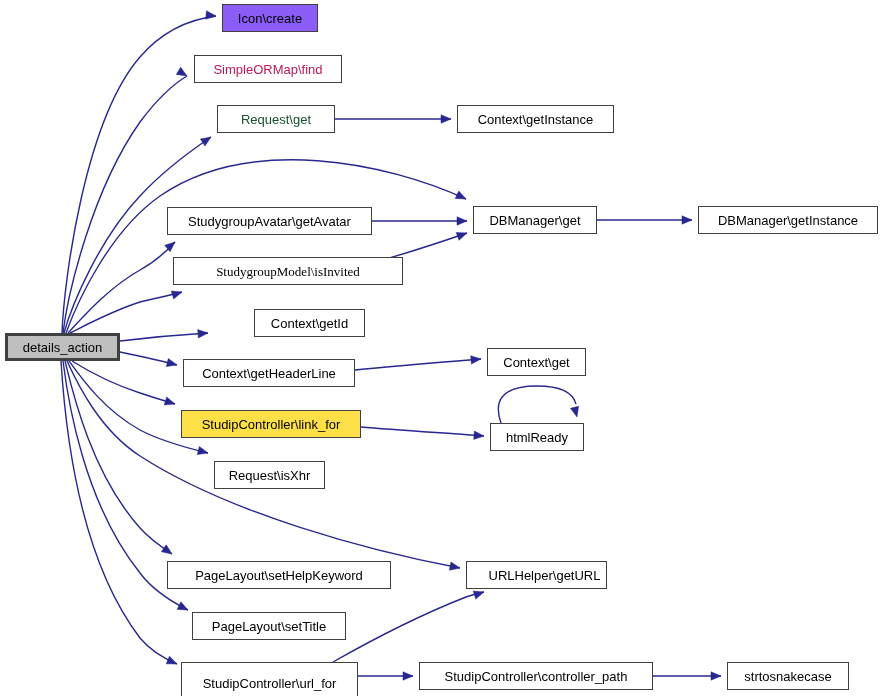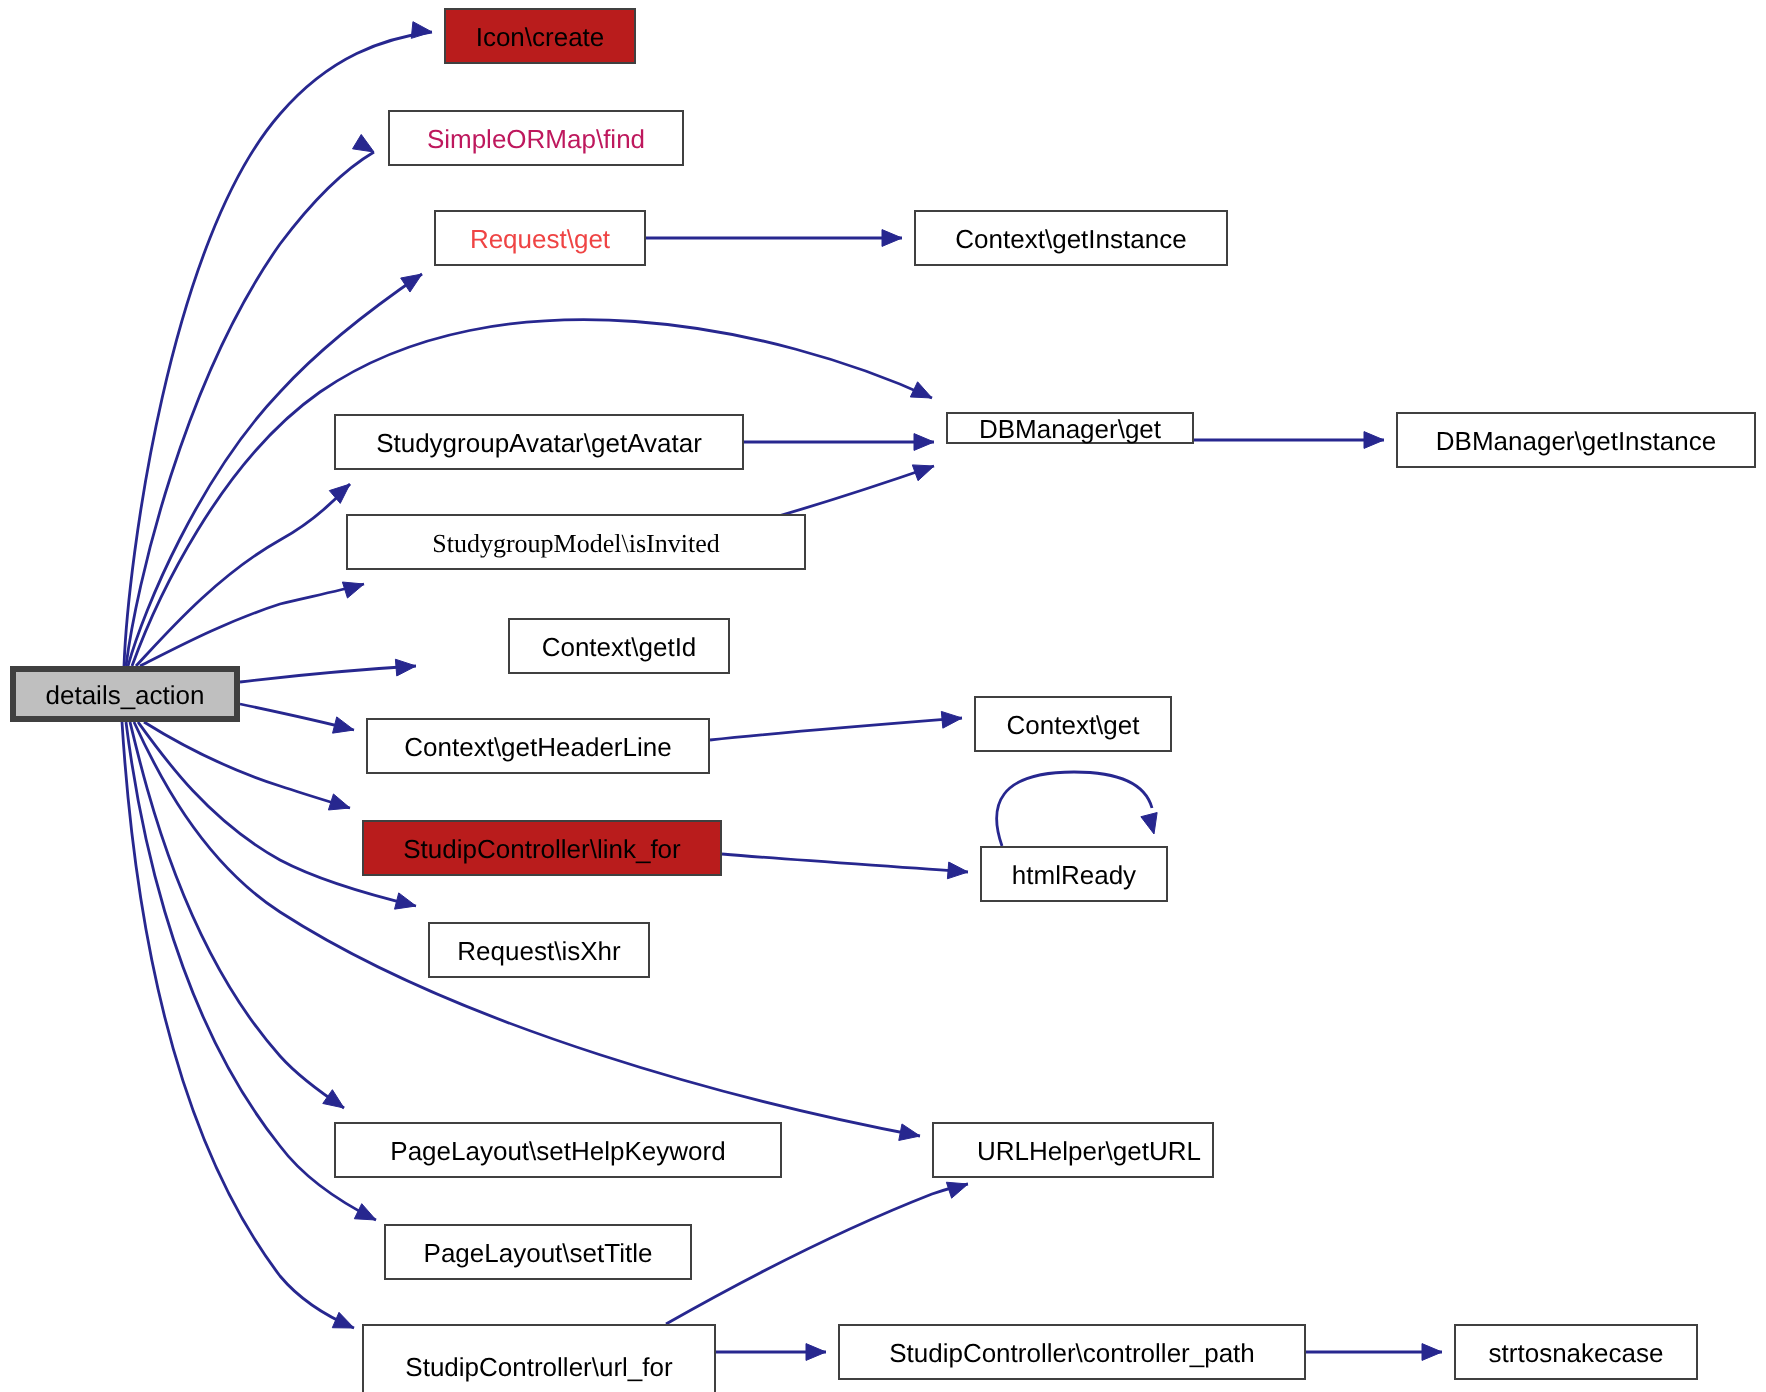--- a/index.html
+++ b/index.html
@@ -106,54 +106,54 @@
         <polygon points="413.00,676.00 403.00,680.20 403.00,671.80" fill="#27278f" stroke="#27278f" stroke-width="0.5"></polygon>
         <path d="M653,676 L721,676" fill="none" stroke="#27278f" stroke-width="1.4"></path>
         <polygon points="721.00,676.00 711.00,680.20 711.00,671.80" fill="#27278f" stroke="#27278f" stroke-width="0.5"></polygon>
       </g>
   </svg>
 
   <div id="node-layer">
       <div class="gnode root" style="left: 5px; top: 333px; width: 115px; height: 28px; border-color: rgb(64, 64, 64); background: rgb(191, 191, 191); color: rgb(0, 0, 0);">
         <span class="gnode-label">details_action</span>
       </div>
-      <div class="gnode" style="left: 222px; top: 4px; width: 96px; height: 28px; border-color: rgb(64, 64, 64); background: #b91c1c; color: rgb(0, 0, 0);">
+      <div class="gnode" style="left: 222px; top: 4px; width: 96px; height: 28px; border-color: rgb(64, 64, 64); background: #8b5cf6; color: rgb(0, 0, 0);">
         <span class="gnode-label">Icon\create</span>
       </div>
       <div class="gnode" style="left: 194px; top: 55px; width: 148px; height: 28px; border-color: rgb(64, 64, 64); background: rgb(255, 255, 255); color: #be185d;">
         <span class="gnode-label">SimpleORMap\find</span>
       </div>
-      <div class="gnode" style="left: 217px; top: 105px; width: 106px; height: 28px; border-color: rgb(64, 64, 64); background: rgb(255, 255, 255); color: #ef4444;">
+      <div class="gnode" style="left: 217px; top: 105px; width: 118px; height: 28px; border-color: rgb(64, 64, 64); background: rgb(255, 255, 255); color: #14532d;">
         <span class="gnode-label">Request\get</span>
       </div>
       <div class="gnode" style="left: 457px; top: 105px; width: 157px; height: 28px; border-color: rgb(64, 64, 64); background: rgb(255, 255, 255); color: rgb(0, 0, 0);">
         <span class="gnode-label">Context\getInstance</span>
       </div>
       <div class="gnode" style="left: 167px; top: 207px; width: 205px; height: 28px; border-color: rgb(64, 64, 64); background: rgb(255, 255, 255); color: rgb(0, 0, 0);">
         <span class="gnode-label">StudygroupAvatar\getAvatar</span>
       </div>
-      <div class="gnode" style="left: 473px; top: 206px; width: 124px; height: 16px; border-color: rgb(64, 64, 64); background: rgb(255, 255, 255); color: rgb(0, 0, 0);">
+      <div class="gnode" style="left: 473px; top: 206px; width: 124px; height: 28px; border-color: rgb(64, 64, 64); background: rgb(255, 255, 255); color: rgb(0, 0, 0);">
         <span class="gnode-label">DBManager\get</span>
       </div>
       <div class="gnode" style="left: 698px; top: 206px; width: 180px; height: 28px; border-color: rgb(64, 64, 64); background: rgb(255, 255, 255); color: rgb(0, 0, 0);">
         <span class="gnode-label">DBManager\getInstance</span>
       </div>
       <div class="gnode" style="left: 173px; top: 257px; width: 230px; height: 28px; border-color: rgb(64, 64, 64); background: rgb(255, 255, 255); color: rgb(0, 0, 0); font-family: Liberation Serif, serif;">
         <span class="gnode-label">StudygroupModel\isInvited</span>
       </div>
       <div class="gnode" style="left: 214px; top: 309px; width: 111px; height: 28px; border-color: rgb(64, 64, 64); background: rgb(255, 255, 255); color: rgb(0, 0, 0); margin-left: 40px;">
         <span class="gnode-label">Context\getId</span>
       </div>
       <div class="gnode" style="left: 183px; top: 359px; width: 172px; height: 28px; border-color: rgb(64, 64, 64); background: rgb(255, 255, 255); color: rgb(0, 0, 0);">
         <span class="gnode-label">Context\getHeaderLine</span>
       </div>
       <div class="gnode" style="left: 487px; top: 348px; width: 99px; height: 28px; border-color: rgb(64, 64, 64); background: rgb(255, 255, 255); color: rgb(0, 0, 0);">
         <span class="gnode-label">Context\get</span>
       </div>
-      <div class="gnode" style="left: 181px; top: 410px; width: 180px; height: 28px; border-color: rgb(64, 64, 64); background: #b91c1c; color: rgb(0, 0, 0);">
+      <div class="gnode" style="left: 181px; top: 410px; width: 180px; height: 28px; border-color: rgb(64, 64, 64); background: #fde047; color: rgb(0, 0, 0);">
         <span class="gnode-label">StudipController\link_for</span>
       </div>
       <div class="gnode" style="left: 490px; top: 423px; width: 94px; height: 28px; border-color: rgb(64, 64, 64); background: rgb(255, 255, 255); color: rgb(0, 0, 0);">
         <span class="gnode-label">htmlReady</span>
       </div>
       <div class="gnode" style="left: 214px; top: 461px; width: 111px; height: 28px; border-color: rgb(64, 64, 64); background: rgb(255, 255, 255); color: rgb(0, 0, 0);">
         <span class="gnode-label">Request\isXhr</span>
       </div>
       <div class="gnode" style="left: 167px; top: 561px; width: 224px; height: 28px; border-color: rgb(64, 64, 64); background: rgb(255, 255, 255); color: rgb(0, 0, 0);">
         <span class="gnode-label">PageLayout\setHelpKeyword</span>

